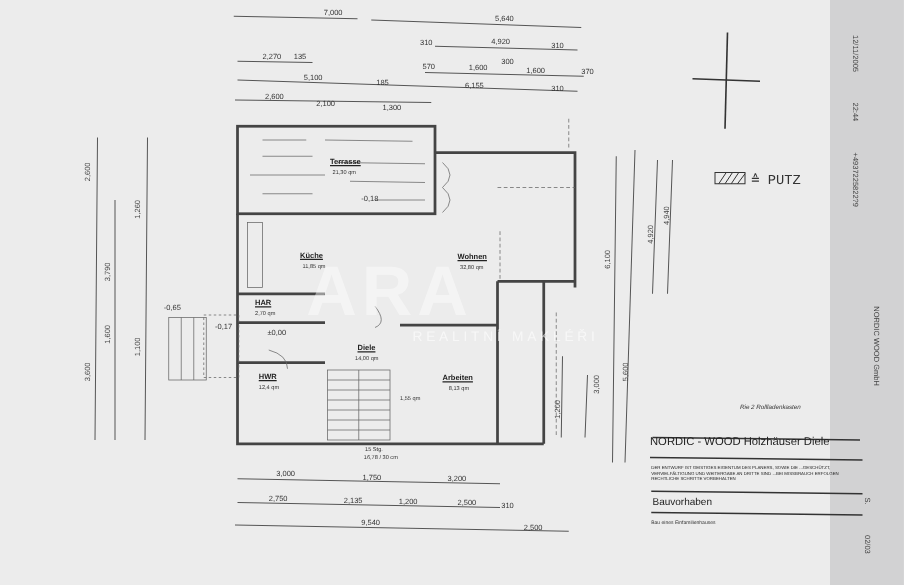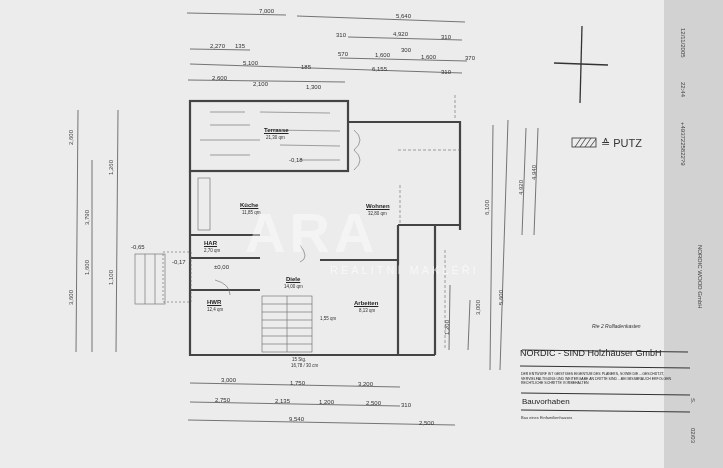--- a/index.html
+++ b/index.html
@@ -10,21 +10,21 @@
   .vtxt { position:absolute; font-size:6px; color:#444; writing-mode:vertical-rl; white-space:nowrap; }
   svg { position:absolute; left:0; top:0; }
   .room { position:absolute; font-size:6px; color:#222; text-decoration:underline; font-weight:bold; }
   .area { position:absolute; font-size:4.5px; color:#333; }
   .tb-title { position:absolute; left:520px; top:348px; font-size:9px; color:#222; }
   .tb-note { position:absolute; left:521px; top:372px; width:170px; font-size:3.5px; line-height:4.5px; color:#222; }
   .tb-proj { position:absolute; left:522px; top:397px; font-size:8px; color:#222; }
   .tb-sub { position:absolute; left:521px; top:415px; font-size:4px; color:#333; }
   .watermark { position:absolute; left:245px; top:200px; font-size:56px; letter-spacing:4px; color:rgba(255,255,255,0.45); font-weight:bold; }
   .watermark-sub { position:absolute; left:330px; top:264px; font-size:11px; letter-spacing:3px; color:rgba(255,255,255,0.6); }
-  .putz { position:absolute; left:601px; top:137px; font-size:11px; color:#333; font-family:Liberation Sans, sans-serif; }
+  .putz { position:absolute; left:601px; top:137px; font-size:11px; color:#333; font-family:Liberation Mono, monospace; }
   .hand { position:absolute; left:592px; top:323px; font-size:5px; color:#333; font-style:italic; }
 </style>
 </head>
 <body>
 
 <div class="sheet"></div>
 <div class="edge"></div>
 
 <svg width="723" height="468">
   <g stroke="#555" stroke-width="0.8" fill="none">
@@ -196,18 +196,18 @@
 <div class="watermark-sub">REALITNÍ MAKLÉŘI</div>
 
 <div class="putz">≙ PUTZ</div>
 <div class="hand">Rie 2 Rollladenkasten</div>
 
 <div class="vtxt" style="left:680px;top:28px">12/11/2005</div>
 <div class="vtxt" style="left:680px;top:82px">22:44</div>
 <div class="vtxt" style="left:680px;top:122px">+4937225822?9</div>
 <div class="vtxt" style="left:697px;top:245px">NORDIC WOOD GmbH</div>
 
-<div class="tb-title">NORDIC - SIND Holzhäuser GmbH</div>
+<div class="tb-title">NORDIC - WOOD Holzhäuser Diele</div>
 <div class="tb-note">DER ENTWURF IST GEISTIGES EIGENTUM DES PLANERS, SOWIE DIE ...GESCHÜTZT, VERVIELFÄLTIGUNG UND WEITERGABE AN DRITTE SIND ...BEI MISSBRAUCH ERFOLGEN RECHTLICHE SCHRITTE VORBEHALTEN</div>
 <div class="tb-proj">Bauvorhaben</div>
 <div class="tb-sub">Bau eines Einfamilienhauses</div>
 <div class="vtxt" style="left:690px;top:398px">S.</div>
 <div class="vtxt" style="left:690px;top:428px">02/03</div>
 
 </body></html>

